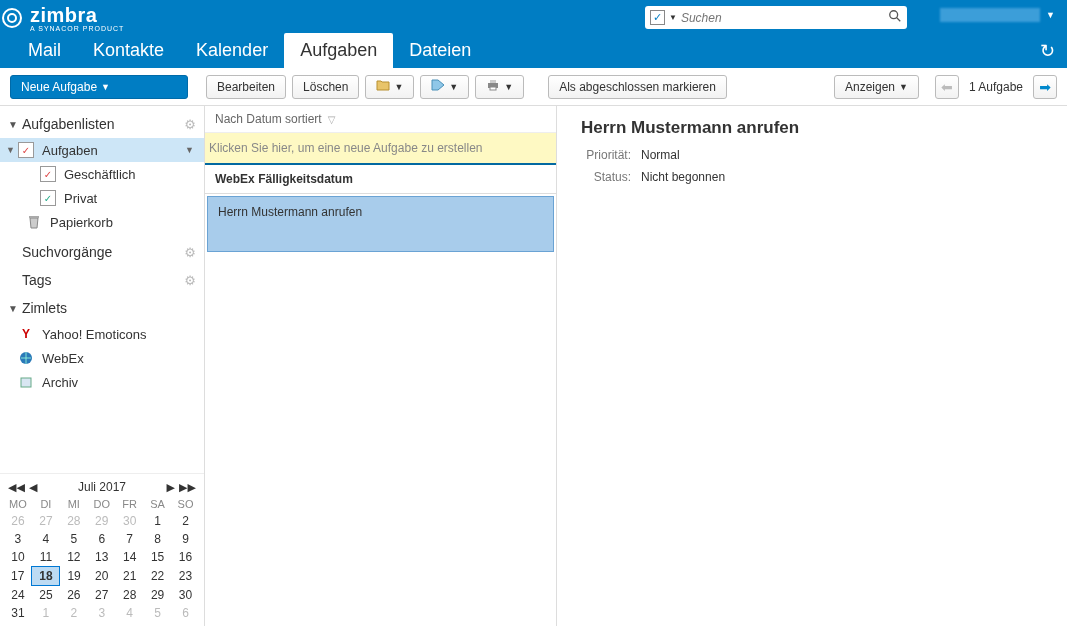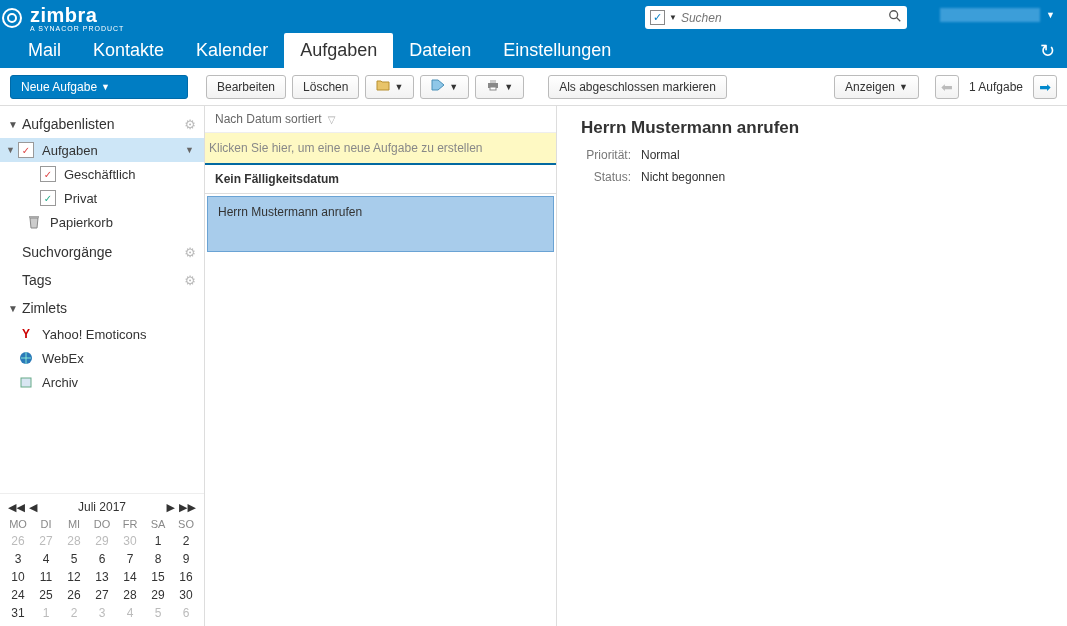--- a/index.html
+++ b/index.html
@@ -96,21 +96,20 @@
   <div class="user-area">
     <div class="blur"></div>
     <span style="font-size:9px;">▼</span>
   </div>
   <div class="tabs-row" id="tabs-row">
       <div class="tab">Mail</div>
       <div class="tab">Kontakte</div>
       <div class="tab">Kalender</div>
       <div class="tab active">Aufgaben</div>
       <div class="tab">Dateien</div>
-      <div class="tab">Einstellungen</div>
     </div>
   <div class="refresh">↻</div>
 </div>
 
 <div class="toolbar">
   <button class="btn primary">
     <span>Neue Aufgabe</span>
     <span class="caret">▼</span>
   </button>
   <div style="width:6px"></div>
@@ -275,20 +274,29 @@
             <tr>
               <td>10</td>
               <td>11</td>
               <td>12</td>
               <td class="bold">13</td>
               <td>14</td>
               <td>15</td>
               <td>16</td>
             </tr>
             <tr>
+              <td>17</td>
+              <td class="today">18</td>
+              <td>19</td>
+              <td>20</td>
+              <td>21</td>
+              <td>22</td>
+              <td>23</td>
+            </tr>
+            <tr>
               <td>24</td>
               <td>25</td>
               <td>26</td>
               <td>27</td>
               <td>28</td>
               <td>29</td>
               <td>30</td>
             </tr>
             <tr>
               <td>31</td>
@@ -307,21 +315,21 @@
   <div class="main">
     <div class="list-pane">
       <div class="list-header">
         <span>Nach Datum sortiert</span>
         <span style="font-size:10px;color:#aaa;">▽</span>
       </div>
       <div class="new-task-row">
         <span>Klicken Sie hier, um eine neue Aufgabe zu erstellen</span>
       </div>
       <div class="group-head">
-        <span>Kein Fälligkeitsdatum</span>
+        <span>WebEx Fälligkeitsdatum</span>
       </div>
       <div class="task-item">
         <span>Herrn Mustermann anrufen</span>
       </div>
     </div>
     <div class="splitter"></div>
     <div class="detail-pane">
       <div class="detail-title">Herrn Mustermann anrufen</div>
       <div class="detail-row">
         <span class="label">Priorität:</span>

